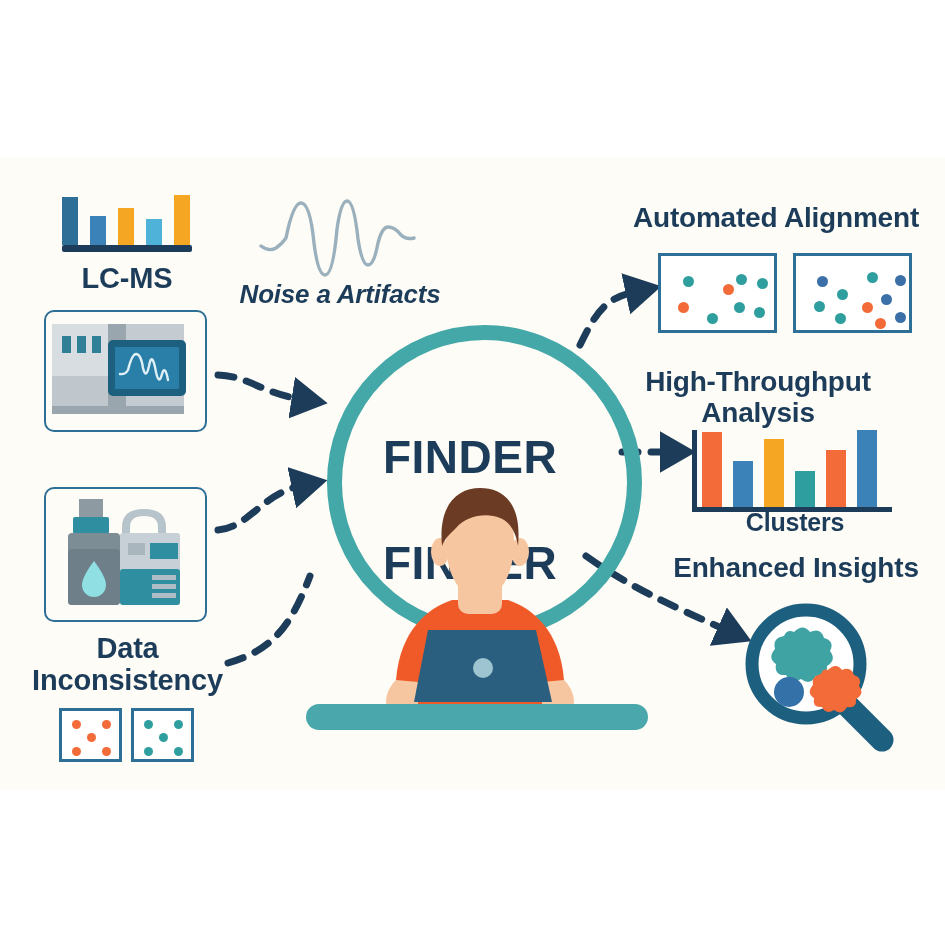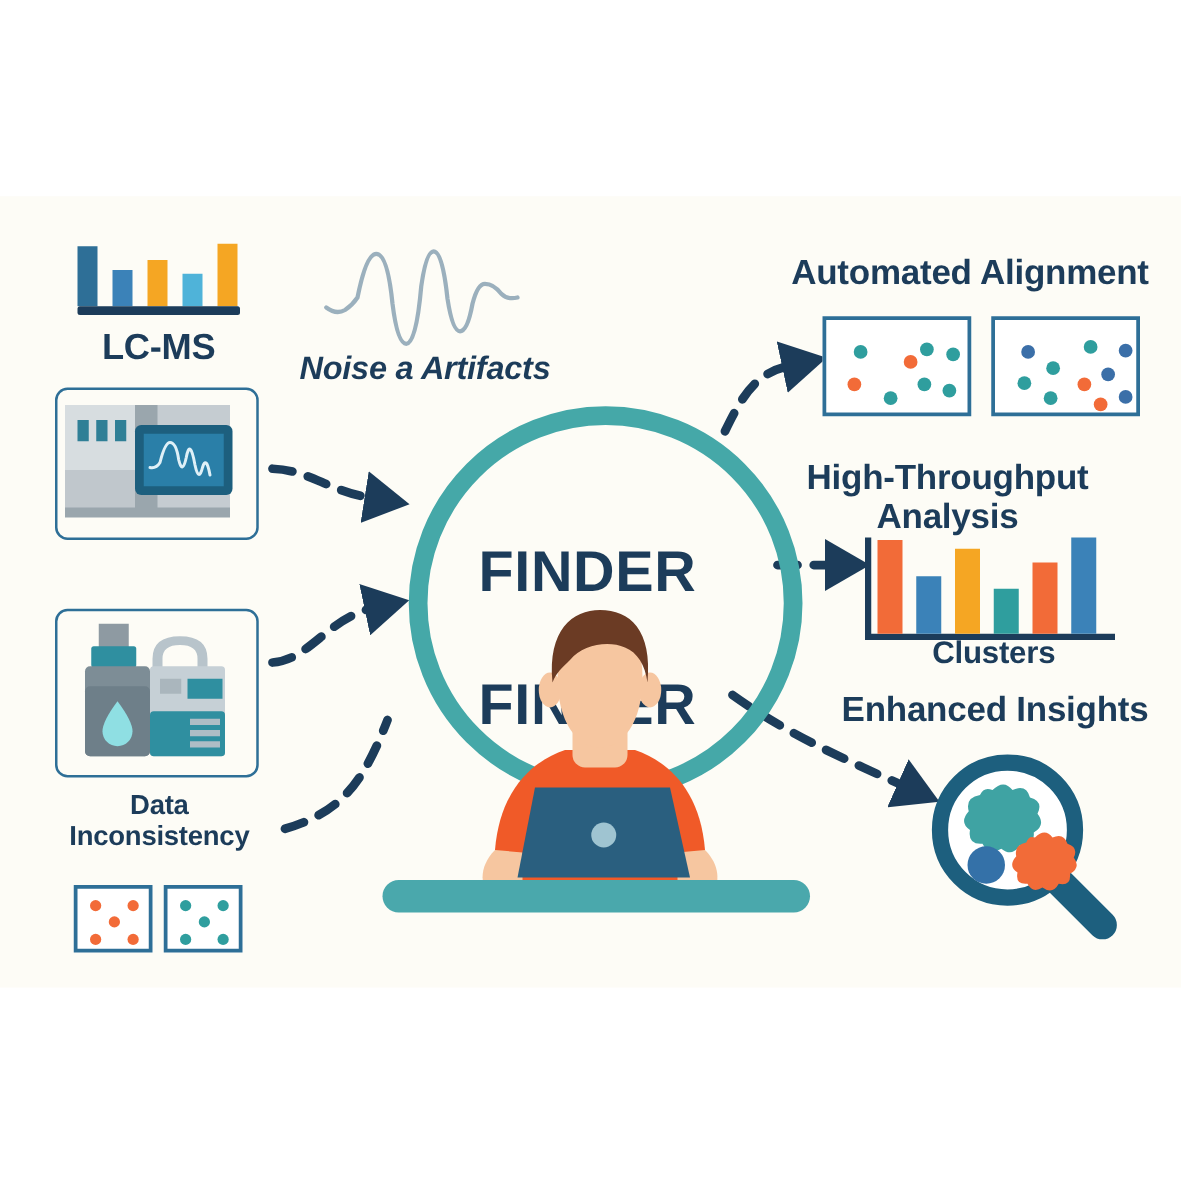--- a/index.html
+++ b/index.html
@@ -99,21 +99,21 @@
       <path d="M76 38 q0 -18 22 -18 q22 0 22 18 l0 8 l-8 0 l0 -8 q0 -11 -14 -11 q-14 0 -14 11 l0 8 l-8 0z" fill="#b8c4cb"></path>
       <rect x="74" y="44" width="60" height="72" rx="3" fill="#c6d0d6"></rect>
       <rect x="74" y="80" width="60" height="36" rx="3" fill="#2f8fa0"></rect>
       <rect x="82" y="54" width="17" height="12" fill="#aab6bd"></rect>
       <rect x="104" y="54" width="28" height="16" fill="#2f8fa0"></rect>
       <rect x="106" y="86" width="24" height="5" fill="#aebdc5"></rect>
       <rect x="106" y="95" width="24" height="5" fill="#aebdc5"></rect>
       <rect x="106" y="104" width="24" height="5" fill="#aebdc5"></rect>
     </svg>
   </div>
-  <div class="abs label" style="left:20px; top:632px; width:215px; font-size:22px;">Data
+  <div class="abs label" style="left:20px; top:632px; width:215px; font-size:29px;">Data
 Inconsistency</div>
 
   <div class="abs plainbox" style="left:59px; top:708px; width:63px; height:54px; border-width:3px;">
     <span class="dot" style="left:10px; top:9px;  width:9px; height:9px; background:#f26b38;"></span>
     <span class="dot" style="left:40px; top:9px;  width:9px; height:9px; background:#f26b38;"></span>
     <span class="dot" style="left:25px; top:22px; width:9px; height:9px; background:#f26b38;"></span>
     <span class="dot" style="left:10px; top:36px; width:9px; height:9px; background:#f26b38;"></span>
     <span class="dot" style="left:40px; top:36px; width:9px; height:9px; background:#f26b38;"></span>
   </div>
   <div class="abs plainbox" style="left:131px; top:708px; width:63px; height:54px; border-width:3px;">

